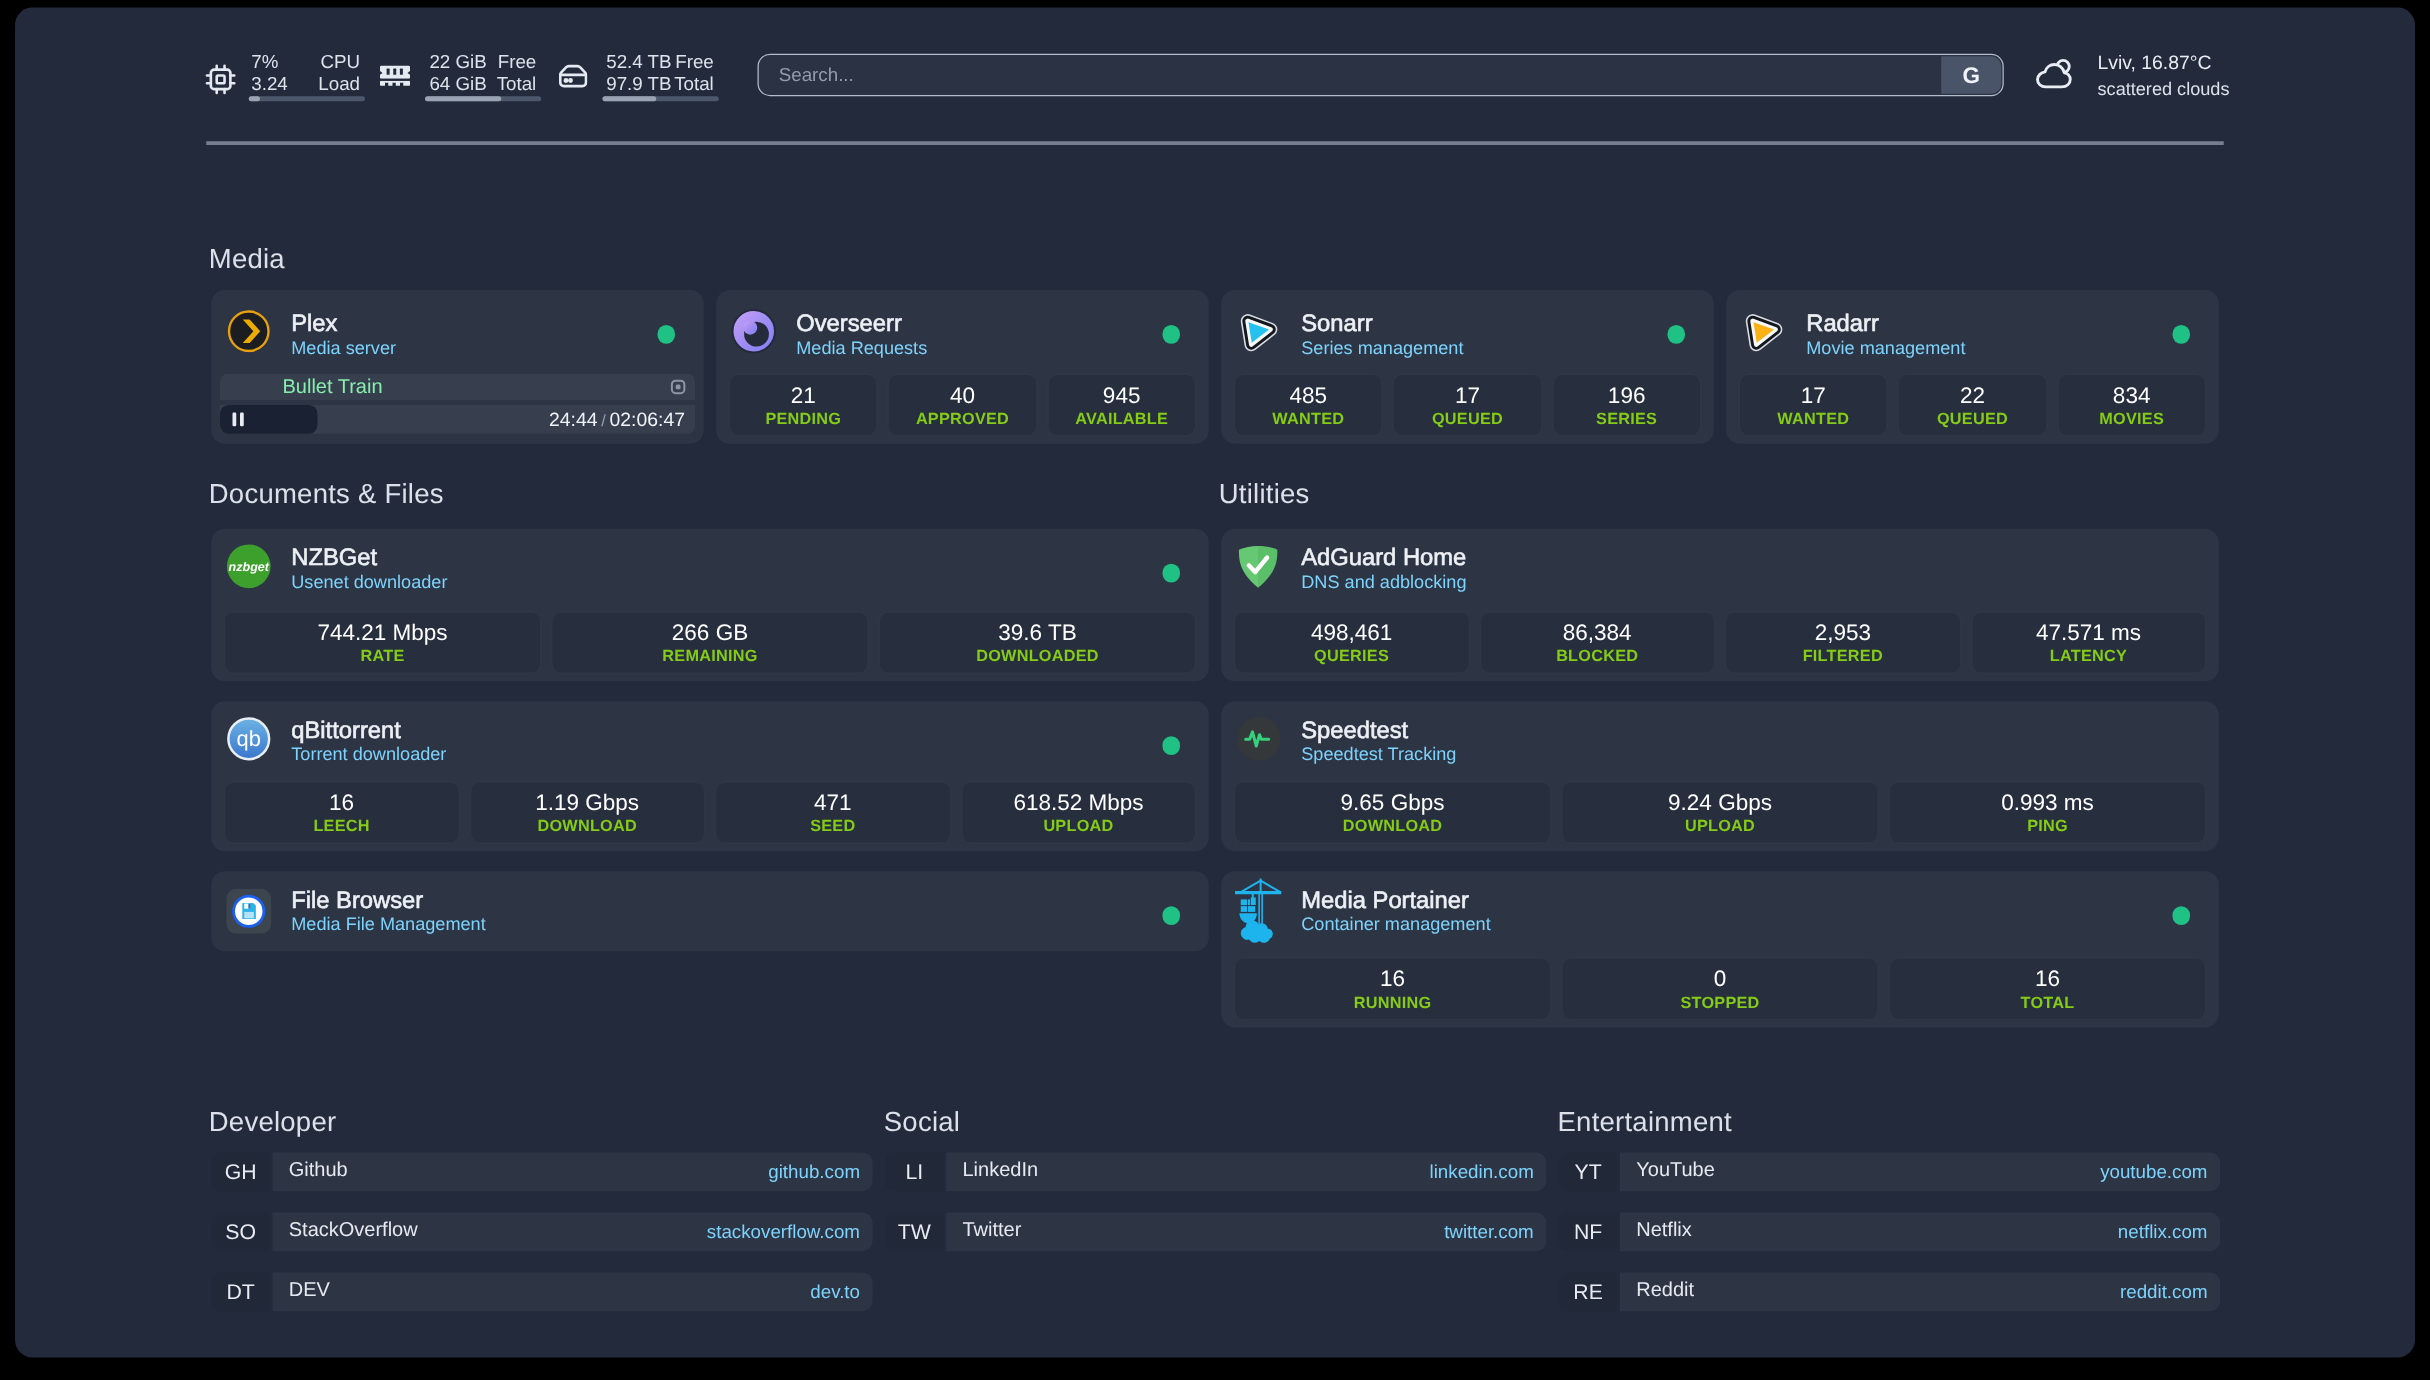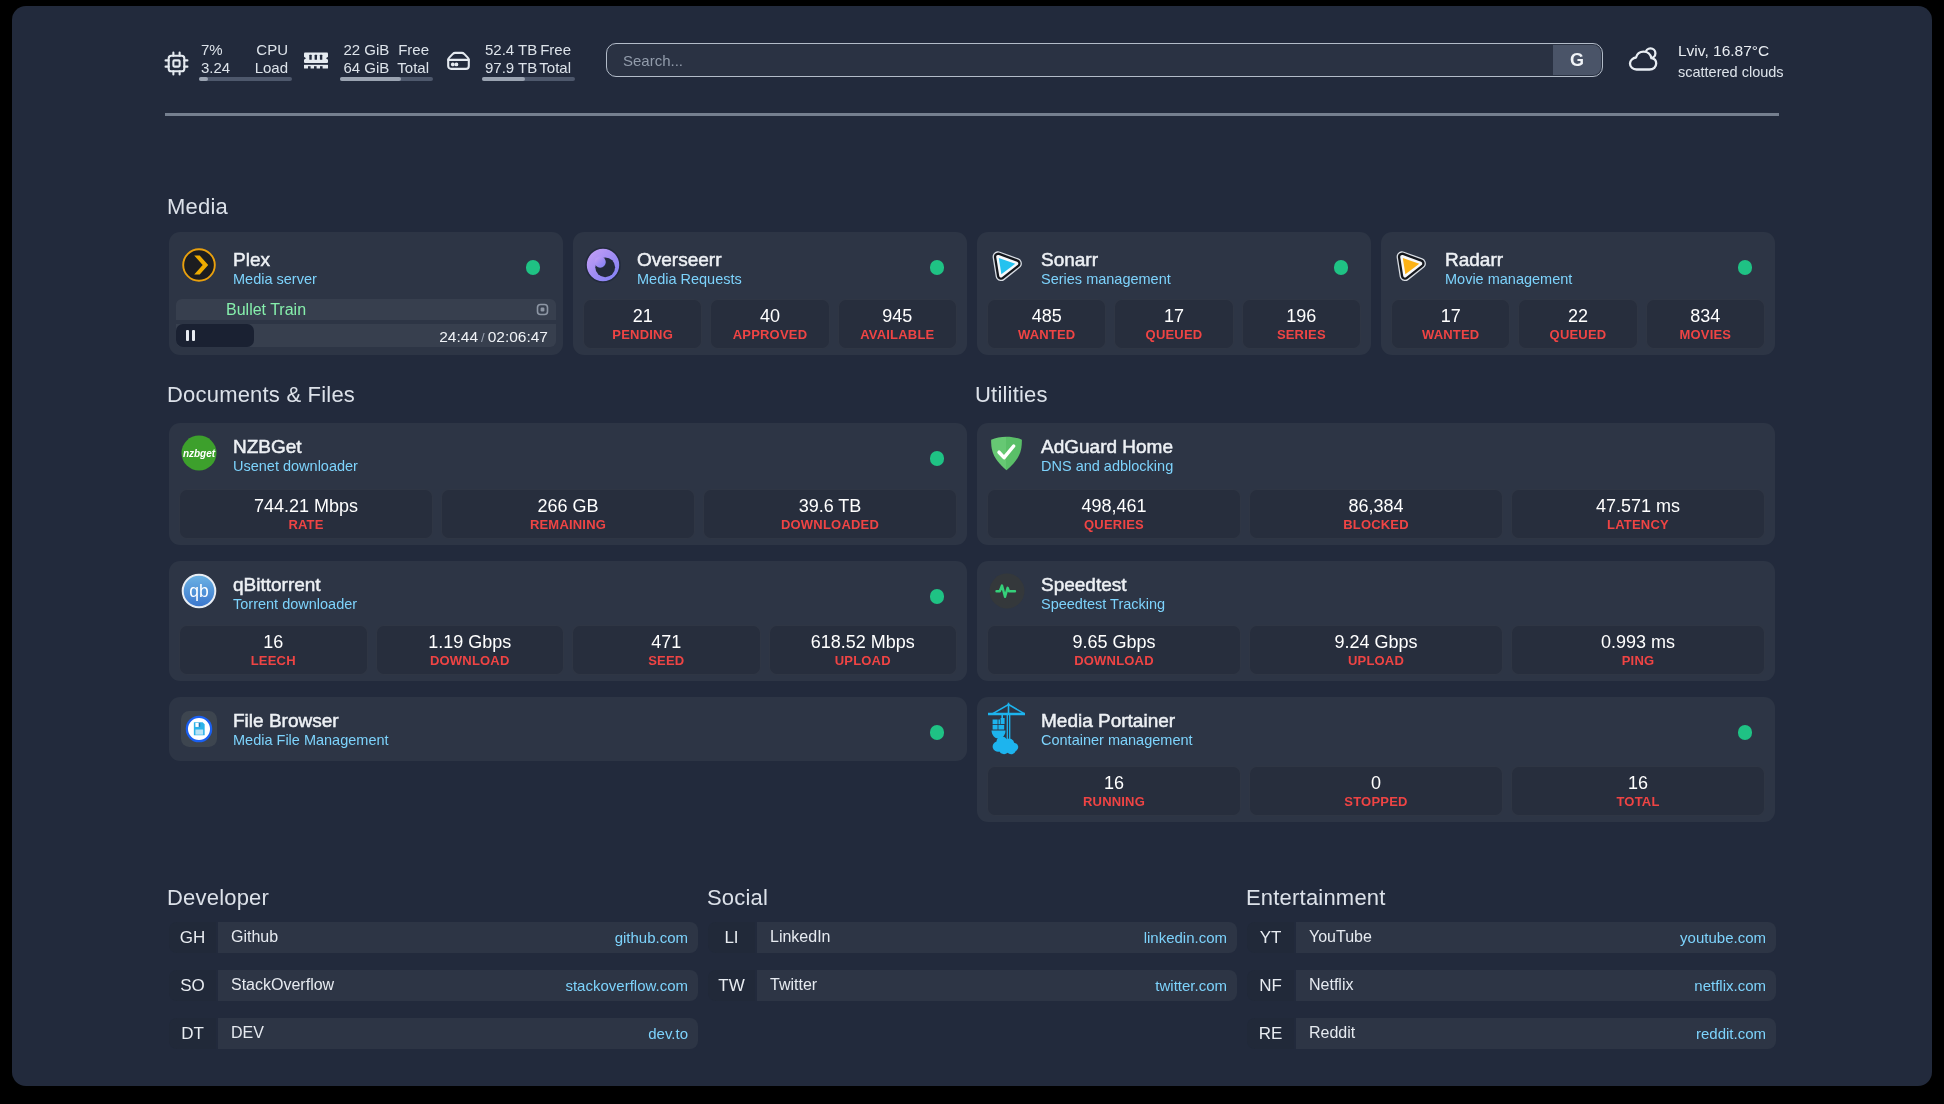--- a/index.html
+++ b/index.html
@@ -30,21 +30,21 @@
 
 .card { position:absolute; background:#2d3545; border-radius:11px; }
 .cicon { position:absolute; left:12px; top:15px; width:36px; height:36px; }
 .ctext { position:absolute; left:64px; top:16px; }
 .ctitle { font-size:19px; line-height:23px; font-weight:400; color:#edf0f4; -webkit-text-stroke:0.5px #edf0f4; }
 .csub { font-size:14.5px; line-height:17px; color:#7dd3fc; }
 .dot { position:absolute; right:23px; top:28px; width:14.5px; height:14.5px; border-radius:50%; background:#1fc284; }
 .stats { position:absolute; left:10px; right:10px; bottom:6px; height:50px; display:flex; gap:8px; }
 .sbox { flex:1; background:#272e3d; border:1px solid rgba(255,255,255,0.04); border-radius:8px; display:flex; flex-direction:column; align-items:center; justify-content:center; }
 .snum { font-size:18px; line-height:20px; color:#ffffff; }
-.slab { font-size:13px; line-height:16px; font-weight:700; color:#ef4444; letter-spacing:0.2px; margin-top:1px; }
+.slab { font-size:13px; line-height:16px; font-weight:700; color:#84cc16; letter-spacing:0.2px; margin-top:1px; }
 
 
 #pmw { position:absolute; left:7px; right:7px; top:67px; bottom:8px; }
 #pmw .r1 { position:relative; height:21px; background:rgba(255,255,255,0.05); border-radius:6px 6px 0 0; }
 #pmw .r1 .bt { position:absolute; left:10px; top:2px; font-size:16px; color:#86efac;margin-left:40px; }
 #pmw .r2 { position:absolute; left:0; right:0; top:25px; bottom:0; background:rgba(255,255,255,0.05); border-radius:0 0 6px 6px; }
 #pmw .elapsed { position:absolute; left:0; top:0; bottom:0; width:78px; background:#1a2132; border-radius:7px; }
 #pmw .time { position:absolute; right:8px; top:4px; font-size:15.5px; font-weight:500; color:#f0f3f7; }
 #pmw .time .sl { font-size:13px; color:#98a1b0; font-weight:400; margin:0 3px; }
 .pbar { position:absolute; left:10px; top:6px; width:9px; height:11px; }
@@ -321,20 +321,24 @@
         <div class="csub">DNS and adblocking</div>
       </div>
   <div class="stats">
     <div class="sbox">
           <div class="snum">498,461</div>
           <div class="slab">QUERIES</div>
         </div>
     <div class="sbox">
           <div class="snum">86,384</div>
           <div class="slab">BLOCKED</div>
+        </div>
+    <div class="sbox">
+          <div class="snum">2,953</div>
+          <div class="slab">FILTERED</div>
         </div>
     <div class="sbox">
           <div class="snum">47.571 ms</div>
           <div class="slab">LATENCY</div>
         </div>
   </div>
 </div>
 
 <div class="card" style="left:157px; top:555px; width:798px; height:120px;">
   <svg class="cicon" style="top:12px" viewBox="0 0 36 36">

